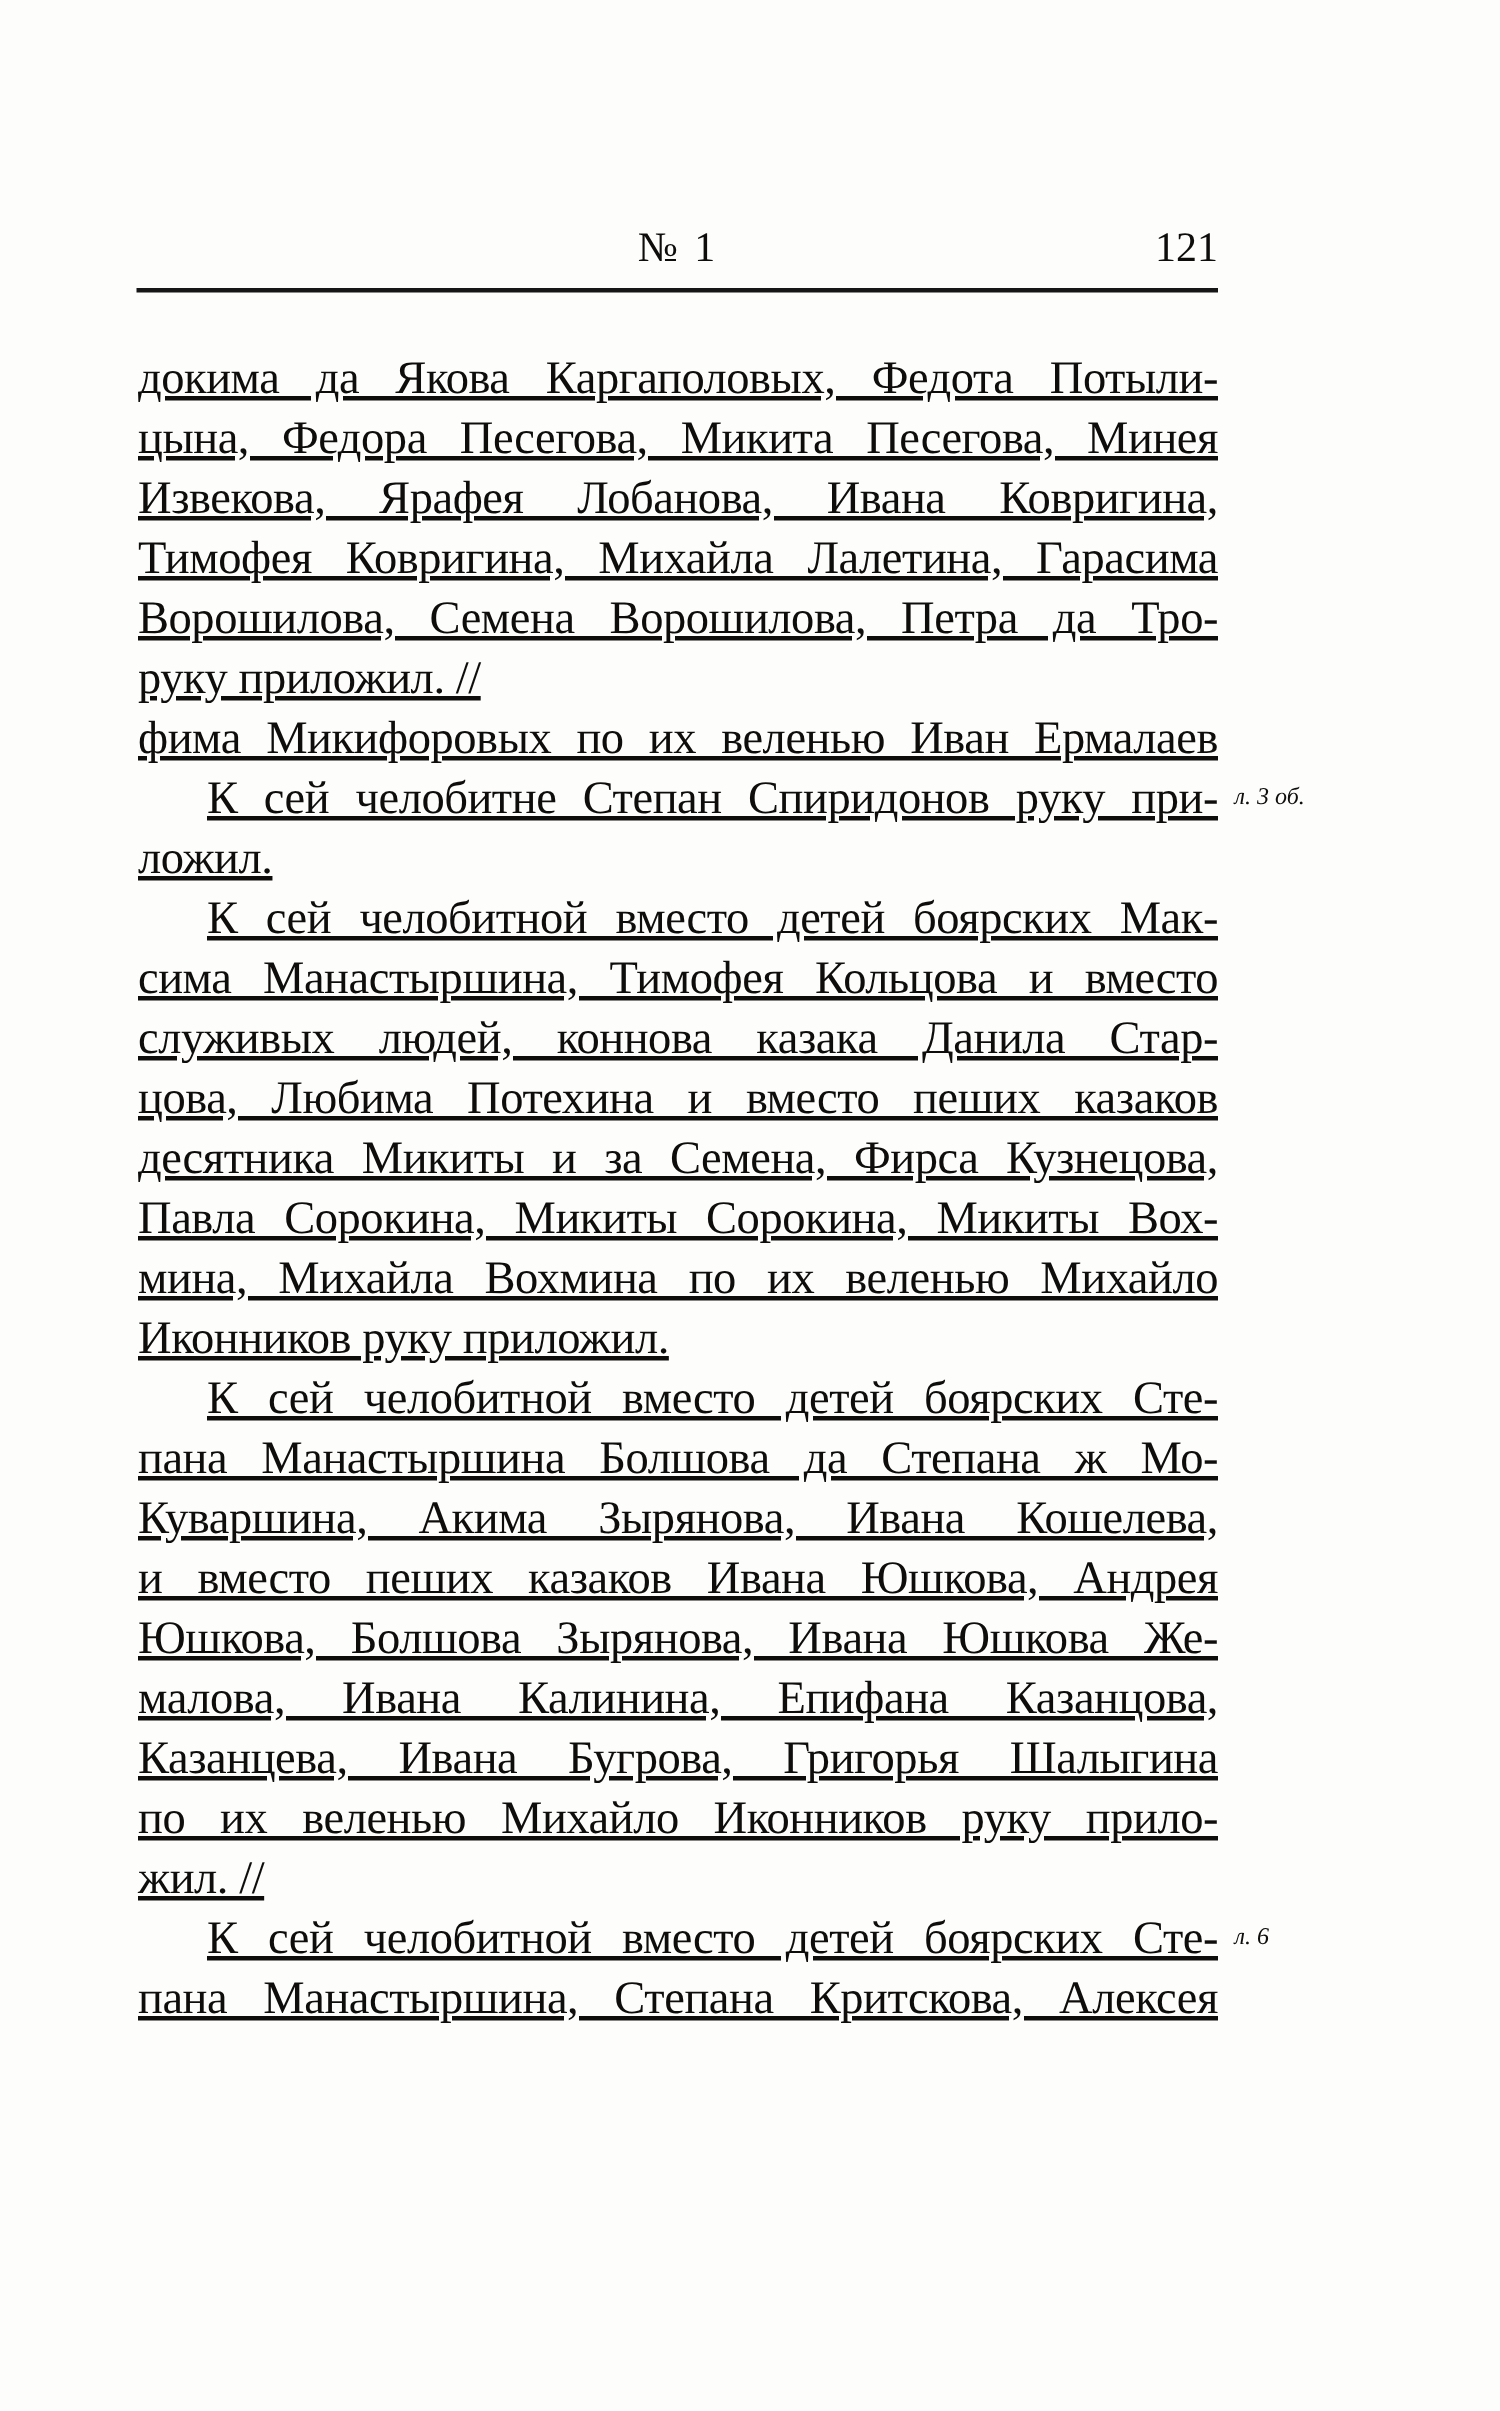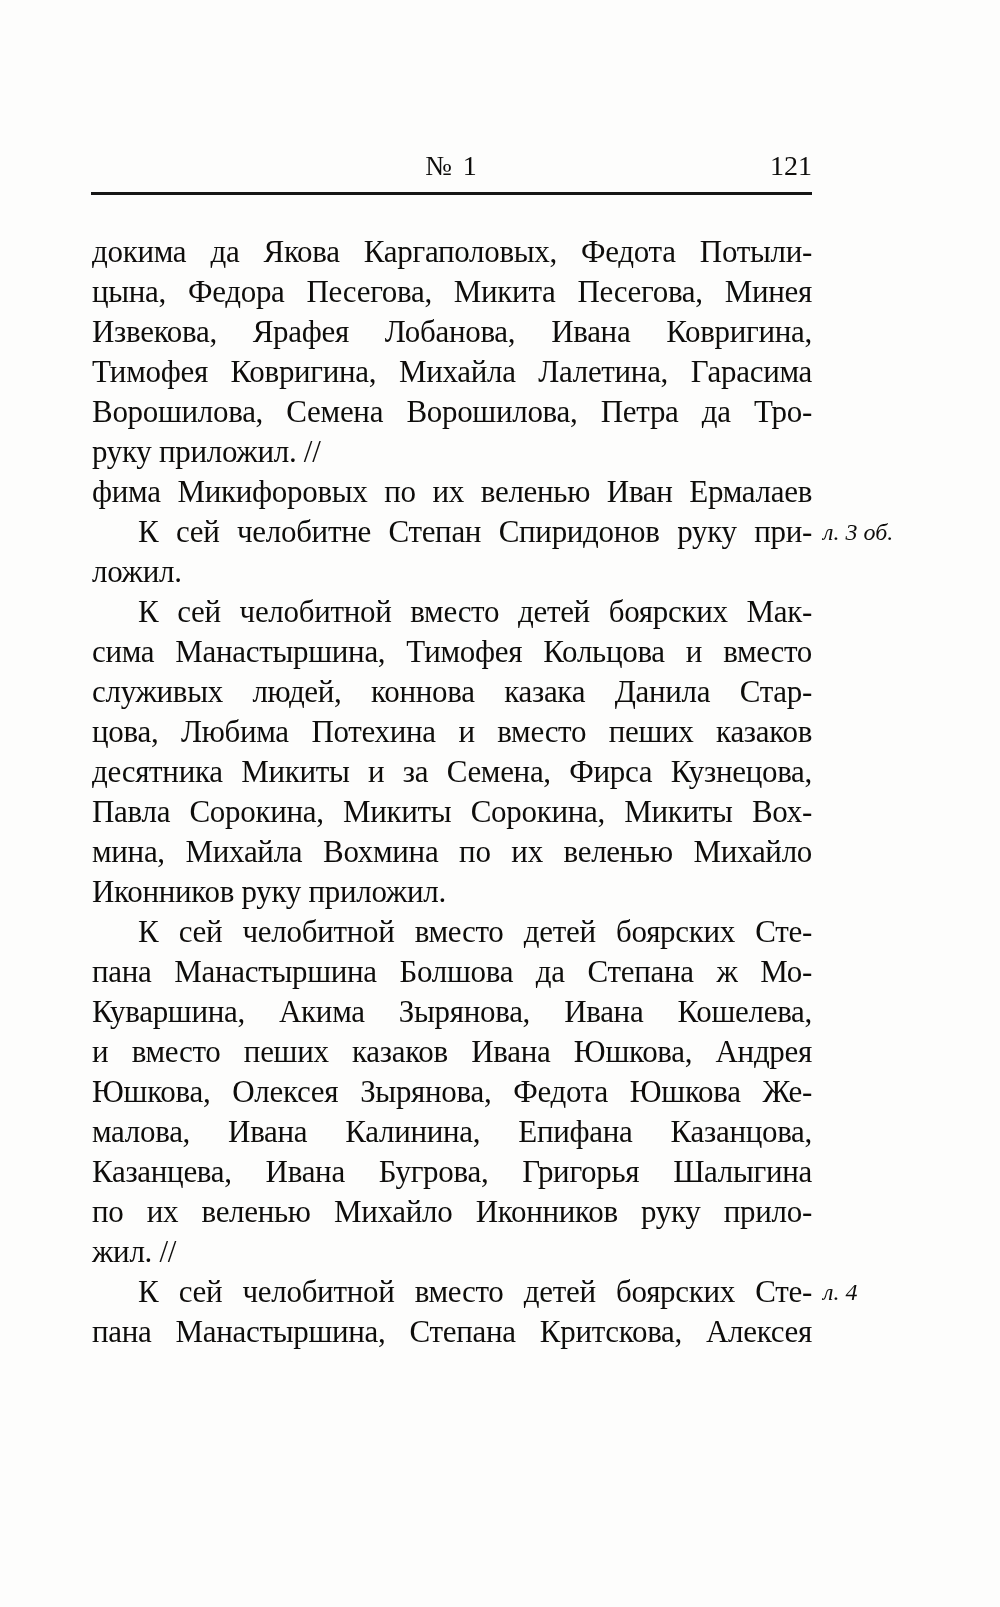--- a/index.html
+++ b/index.html
@@ -51,34 +51,35 @@
   }
   .line {
     position: relative;
     height: 40px;
     line-height: 40px;
     font-size: 31px;
     letter-spacing: -0.3px;
     white-space: normal;
     text-align: justify;
     text-align-last: justify;
+    text-decoration: underline;
   }
   .line.para-end {
     text-align-last: left;
   }
   .line.indent {
     text-indent: 46px;
   }
   .margin-note {
     position: absolute;
     left: 731px;
     top: 0;
     height: 40px;
     line-height: 40px;
-    font-size: 24px;
+    font-size: 16px;
     font-style: italic;
     letter-spacing: 0;
     white-space: nowrap;
     text-align: left;
     text-indent: 0;
   }
 </style>
 </head>
 <body>
 
@@ -103,21 +104,21 @@
       <div class="line">служивых людей, коннова казака Данила Стар-</div>
       <div class="line">цова, Любима Потехина и вместо пеших казаков</div>
       <div class="line">десятника Микиты и за Семена, Фирса Кузнецова,</div>
       <div class="line">Павла Сорокина, Микиты Сорокина, Микиты Вох-</div>
       <div class="line">мина, Михайла Вохмина по их веленью Михайло</div>
       <div class="line para-end">Иконников руку приложил.</div>
       <div class="line indent">К сей челобитной вместо детей боярских Сте-</div>
       <div class="line">пана Манастыршина Болшова да Степана ж Мо-</div>
       <div class="line">Куваршина, Акима Зырянова, Ивана Кошелева,</div>
       <div class="line">и вместо пеших казаков Ивана Юшкова, Андрея</div>
-      <div class="line">Юшкова, Олексея Зырянова, Федота Юшкова Же-</div>
+      <div class="line">Юшкова, Болшова Зырянова, Ивана Юшкова Же-</div>
       <div class="line">малова, Ивана Калинина, Епифана Казанцова,</div>
       <div class="line">Казанцева, Ивана Бугрова, Григорья Шалыгина</div>
       <div class="line">по их веленью Михайло Иконников руку прило-</div>
       <div class="line para-end">жил. //</div>
-      <div class="line indent">К сей челобитной вместо детей боярских Сте-<span class="margin-note">л. 4</span></div>
+      <div class="line indent">К сей челобитной вместо детей боярских Сте-<span class="margin-note">л. 6</span></div>
       <div class="line">пана Манастыршина, Степана Критскова, Алексея</div>
     </div>
 </div>
 
 </body></html>

